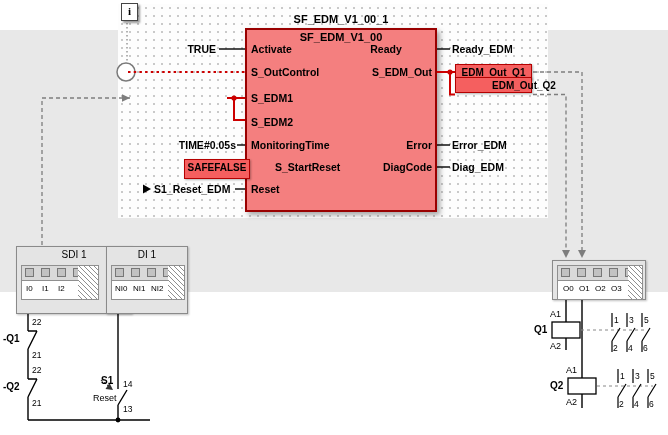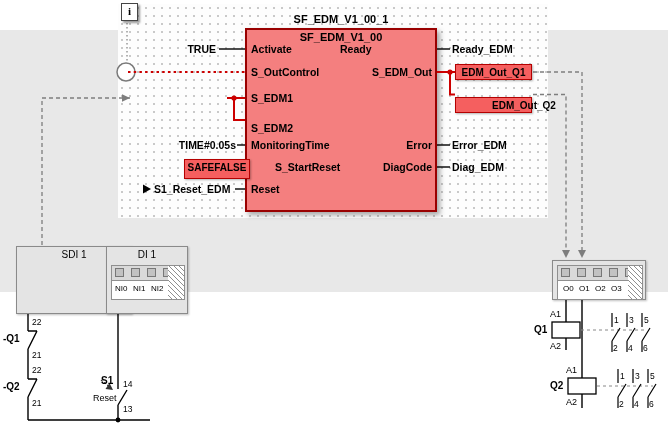--- a/index.html
+++ b/index.html
@@ -92,43 +92,55 @@
     <path d="M618,369 V383 M618,397 L626,384 M618,397 V408 M633,369 V383 M633,397 L641,384 M633,397 V408 M648,369 V383 M648,397 L656,384 M648,397 V408" stroke="#000" stroke-width="1.2" fill="none"></path>
   </svg>
 
   <div class="fb"></div>
   <div class="lbl" style="left:245px;top:13px;width:192px;text-align:center;font-size:11px;">SF_EDM_V1_00_1</div>
   <div class="lbl" style="left:245px;top:31px;width:192px;text-align:center;font-size:11px;">SF_EDM_V1_00</div>
 
   <div class="lbl" style="left:251px;top:43px;">Activate</div>
   <div class="lbl" style="left:251px;top:66px;">S_OutControl</div>
   <div class="lbl" style="left:251px;top:92px;">S_EDM1</div>
-  <div class="lbl" style="left:251px;top:122px;">S_EDM2</div>
+  <div class="lbl" style="left:251px;top:116px;">S_EDM2</div>
   <div class="lbl" style="left:251px;top:139px;">MonitoringTime</div>
   <div class="lbl" style="left:251px;top:161px;padding-left:24px;">S_StartReset</div>
   <div class="lbl" style="left:251px;top:183px;">Reset</div>
 
-  <div class="lbl" style="left:340px;top:43px;width:92px;text-align:left;">Ready</div>
+  <div class="lbl" style="left:340px;top:43px;width:92px;text-align:center;">Ready</div>
   <div class="lbl" style="left:340px;top:66px;width:92px;text-align:right;">S_EDM_Out</div>
   <div class="lbl" style="left:340px;top:139px;width:92px;text-align:right;">Error</div>
   <div class="lbl" style="left:340px;top:161px;width:92px;text-align:right;">DiagCode</div>
 
   <div class="lbl" style="left:176px;top:43px;width:40px;text-align:right;">TRUE</div>
   <div class="lbl" style="left:168px;top:139px;width:68px;text-align:right;">TIME#0.05s</div>
   <div class="redbox" style="left:184px;top:159px;width:66px;height:20px;">SAFEFALSE</div>
   <div class="lbl" style="left:154px;top:183px;">S1_Reset_EDM</div>
 
   <div class="lbl" style="left:452px;top:43px;">Ready_EDM</div>
   <div class="redbox" style="left:455px;top:64px;width:77px;height:16px;">EDM_Out_Q1</div>
-  <div class="redbox" style="left:455px;top:97px;width:77px;height:16px;padding-left:36px;">EDM_Out_Q2</div>
+  <div class="redbox" style="left:455px;top:77px;width:77px;height:16px;padding-left:36px;">EDM_Out_Q2</div>
   <div class="lbl" style="left:452px;top:139px;">Error_EDM</div>
   <div class="lbl" style="left:452px;top:161px;">Diag_EDM</div>
 
   <div class="module" style="left:16px;top:246px;width:86px;height:66px;padding-left:28px;">
     <div class="mtitle">SDI 1</div>
+    <div class="connector" style="left:4px;top:18px;width:76px;height:33px;">
+      <div class="pinsrow">
+        <div class="pinsq" style="left:3px;"></div>
+        <div class="pinsq" style="left:19px;"></div>
+        <div class="pinsq" style="left:35px;"></div>
+        <div class="pinsq" style="left:51px;"></div>
+      </div>
+      <span class="term" style="left:4px;">I0</span>
+      <span class="term" style="left:20px;">I1</span>
+      <span class="term" style="left:36px;">I2</span>
+      <div class="hatch" style="width:20px;"></div>
+    </div>
   </div>
 
   <div class="module" style="left:106px;top:246px;width:80px;height:66px;">
     <div class="mtitle">DI 1</div>
     <div class="connector" style="left:4px;top:18px;width:72px;height:33px;">
       <div class="pinsrow">
         <div class="pinsq" style="left:3px;"></div>
         <div class="pinsq" style="left:19px;"></div>
         <div class="pinsq" style="left:35px;"></div>
         <div class="pinsq" style="left:51px;"></div>

